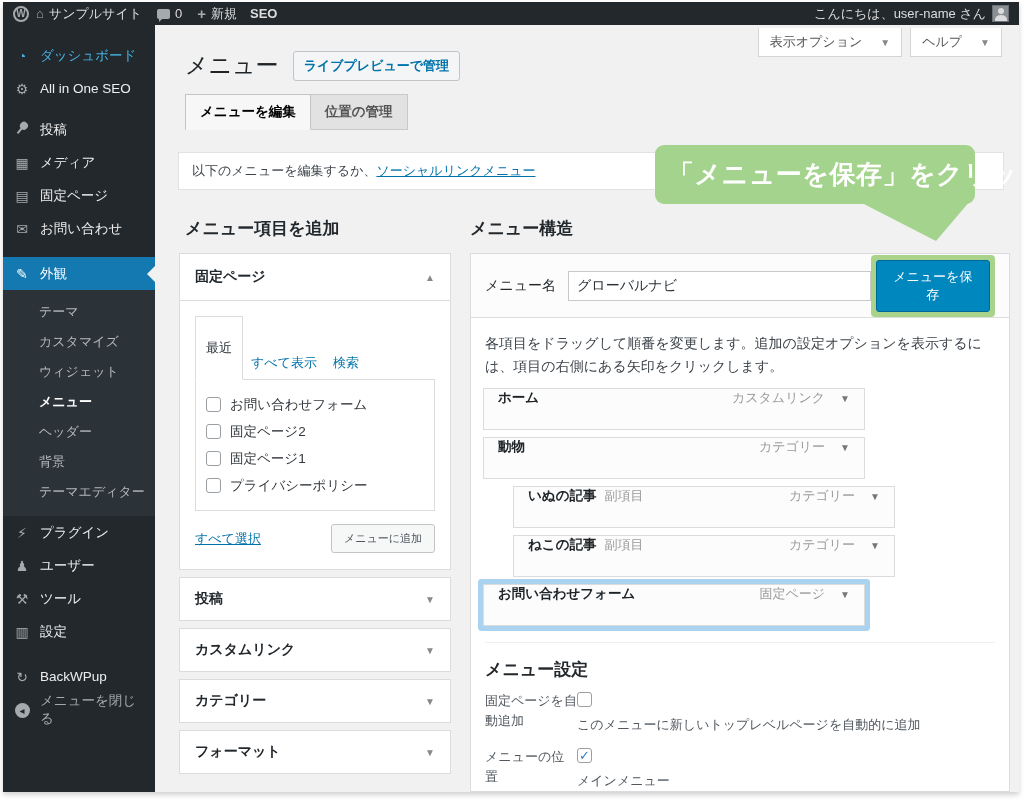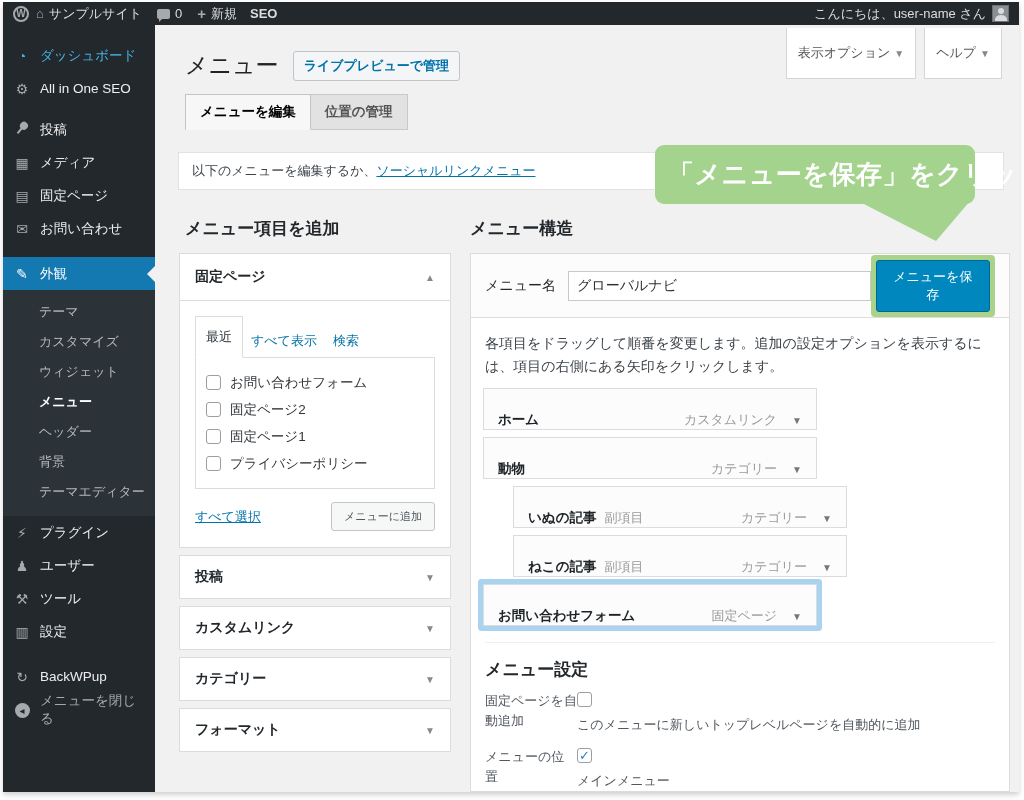--- a/index.html
+++ b/index.html
@@ -36,21 +36,21 @@
   .submenu { background:#2c3338; padding:7px 0 9px; }
   .sub-item { padding:6px 10px 6px 36px; color:#b4b9be; font-size:13px; cursor:pointer; }
   .sub-item.current-sub { color:#fff; font-weight:bold; }
   .pin { width:14px; height:14px; position:relative; display:inline-block; transform:rotate(40deg); }
   .pin::before { content:""; position:absolute; left:3px; top:0; width:8px; height:8px; border-radius:50%; background:#a7aaad; }
   .pin::after { content:""; position:absolute; left:6px; top:7px; width:2px; height:7px; background:#a7aaad; }
   .circ-icon { width:15px; height:15px; border-radius:50%; background:#a7aaad; color:#23282d; font-size:10px; display:inline-flex; align-items:center; justify-content:center; }
 
   
   .screen-options { position:absolute; top:3px; right:17px; display:flex; gap:8px; z-index:3; }
-  .so-btn { background:#fff; border:1px solid #d5d5d5; border-top:none; color:#555; font-size:13px; padding:16px 11px; display:flex; align-items:center; gap:4px; cursor:pointer; }
+  .so-btn { background:#fff; border:1px solid #d5d5d5; border-top:none; color:#555; font-size:13px; padding:5px 11px; display:flex; align-items:center; gap:18px; cursor:pointer; }
   .chev { font-size:10px; color:#888; }
   .title-row { position:absolute; left:30px; top:25px; display:flex; align-items:center; gap:14px; }
   .page-title { font-size:23px; color:#1d2327; font-weight:normal; }
   .live-btn { background:#f3f5f6; border:1px solid #c3c4c7; border-radius:3px; color:#0073aa; font-weight:bold; font-size:13px; padding:5px 10px; cursor:pointer; }
   .tabs { position:absolute; left:30px; top:69px; display:flex; }
   .tab { font-size:13.5px; font-weight:bold; padding:8px 14px; cursor:pointer; }
   .tab.active { background:#f7f7f7; border:1px solid #c3c4c7; border-bottom-color:#f7f7f7; color:#000; }
   .tab.inactive { background:#e2e2e2; border:1px solid #c9c9c9; border-left:none; color:#555; }
 
   .notice { position:absolute; left:23px; top:127px; width:826px; height:38px; background:#fff; border:1px solid #e2e2e2; display:flex; align-items:center; padding:0 13px; font-size:13px; color:#3c434a; z-index:1; }
@@ -64,40 +64,40 @@
   
   .col-head { position:absolute; font-size:17px; font-weight:bold; color:#23282d; top:192px; }
   .col-left { position:absolute; left:24px; top:228px; width:272px; }
   .col-right { position:absolute; left:315px; top:228px; width:540px; height:539px; background:#fff; border:1px solid #dcdcde; }
 
   .panel-box { background:#fff; border:1px solid #dcdcde; }
   .acc-head { display:flex; align-items:center; justify-content:space-between; padding:14px 15px; font-size:14px; font-weight:bold; color:#23282d; cursor:pointer; }
   .acc-arrow { font-size:10px; color:#888; }
   .acc-body { border-top:1px solid #dcdcde; padding:15px 15px 16px; }
   .inner-tabs { display:flex; align-items:flex-end; font-size:13px; position:relative; z-index:2; }
-  .itab-active { background:#fff; border:1px solid #dcdcde; border-bottom-color:#fff; padding:11px 10px; color:#2c3338; margin-bottom:-1px; cursor:pointer; }
+  .itab-active { background:#fff; border:1px solid #dcdcde; border-bottom-color:#fff; padding:22px 10px; color:#2c3338; margin-bottom:-1px; cursor:pointer; }
   .itab-link { color:#0073aa; padding:7px 8px; cursor:pointer; }
   .list-box { border:1px solid #dcdcde; background:#fff; padding:11px 10px; }
   .chk-row { display:flex; align-items:center; gap:9px; font-size:13.5px; color:#32373c; height:27px; }
   .checkbox { width:15px; height:15px; border:1px solid #9a9fa4; border-radius:3px; background:#fff; flex-shrink:0; display:flex; align-items:center; justify-content:center; cursor:pointer; }
   .checkbox.checked::before { content:"✓"; color:#2f7fc0; font-size:13px; font-weight:bold; }
   .acc-foot { margin-top:13px; display:flex; justify-content:space-between; align-items:center; }
   .link { color:#0073aa; text-decoration:underline; font-size:13px; cursor:pointer; }
   .sec-btn { background:#f6f7f7; border:1px solid #c3c4c7; border-radius:3px; color:#50575e; font-size:11px; padding:6px 12px; cursor:pointer; }
   .collapsed-bar { margin-top:7px; background:#fff; border:1px solid #dcdcde; padding:12px 15px; display:flex; justify-content:space-between; align-items:center; font-size:14px; font-weight:bold; color:#23282d; cursor:pointer; }
 
   
   .name-row { height:64px; display:flex; align-items:center; padding:0 14px; border-bottom:1px solid #ddd; background:#fcfcfc; }
   .name-label { font-size:14px; color:#23282d; flex-shrink:0; }
   .name-input { width:322px; height:30px; border:1px solid #c9c9c9; margin-left:12px; padding:0 8px; font-size:14px; color:#2c3338; background:#fff; font-family:inherit; }
   .save-wrap { margin-left:auto; background:#a9d38a; padding:5px; border-radius:4px; }
   .save-btn { background:#0087be; border:1px solid #006799; border-radius:3px; color:#fff; font-size:13px; padding:7px 14px; cursor:pointer; }
   .desc { margin:14px 14px 6px; font-size:14px; color:#3c434a; line-height:1.65; width:505px; }
   .items-area { margin:10px 0 0 12px; }
-  .menu-item { width:334px; height:42px; border:1px solid #dcdcde; background:#fcfcfc; display:flex; align-items:flex-end; padding:0 14px; margin-bottom:7px; }
+  .menu-item { width:382px; height:42px; border:1px solid #dcdcde; background:#fcfcfc; display:flex; align-items:flex-start; padding:0 14px; margin-bottom:7px; }
   .menu-item .mi-label { font-size:13.5px; font-weight:bold; color:#1d2327; }
   .menu-item .mi-sub { font-size:13px; color:#999; margin-left:8px; }
   .mi-right { margin-left:auto; display:flex; align-items:center; gap:15px; }
   .mi-type { font-size:13px; color:#999; }
   .mi-arrow { font-size:10px; color:#777; cursor:pointer; }
   .indent { margin-left:30px; }
   .highlighted { box-shadow:0 0 0 5px #a9d3ef; border-radius:1px; margin-top:5px; margin-bottom:12px; }
   .divider { border-top:1px solid #eee; margin:16px 14px 0; }
   .settings-head { margin:15px 14px 10px; font-size:17px; font-weight:bold; color:#23282d; }
   .set-row { display:flex; margin:10px 14px 12px; font-size:13px; color:#50575e; line-height:1.55; }

